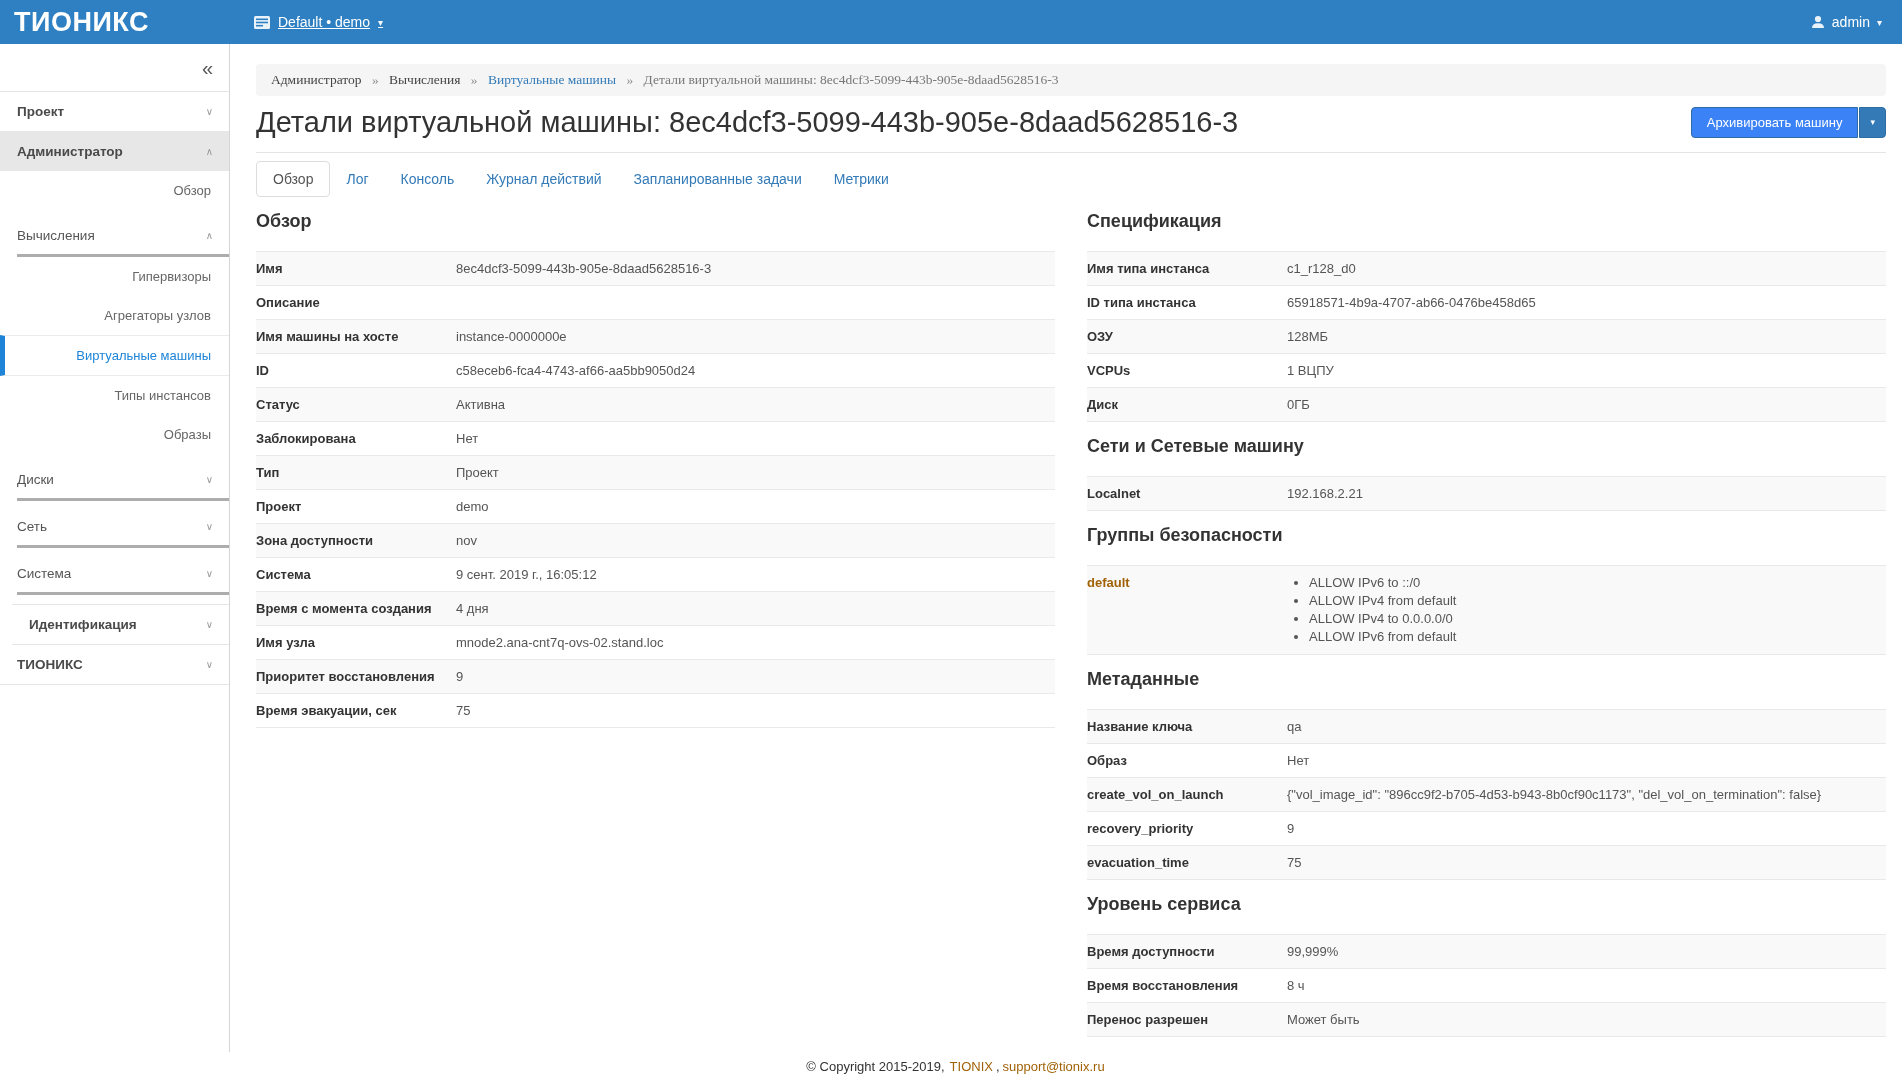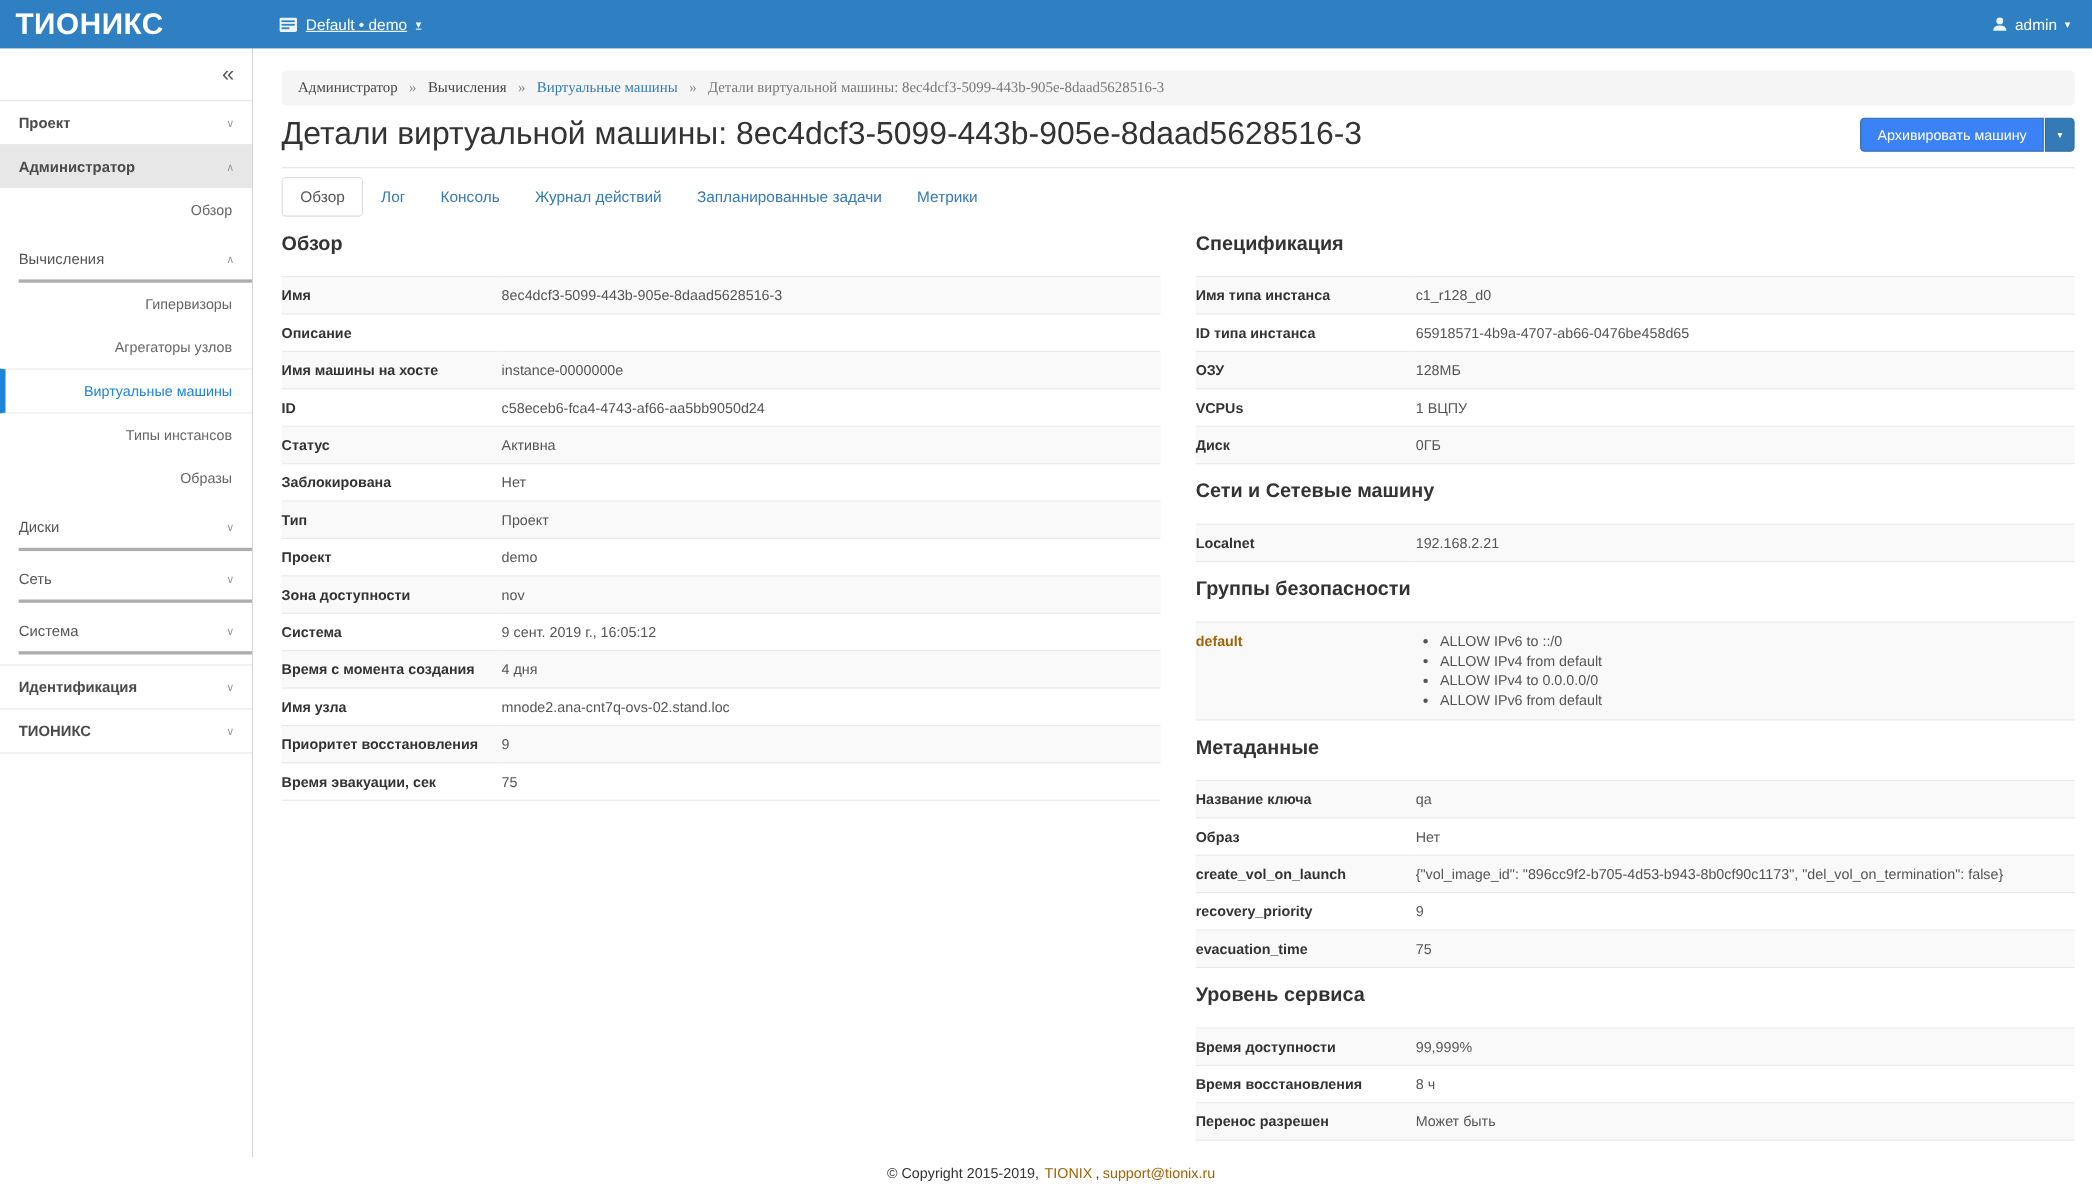--- a/index.html
+++ b/index.html
@@ -18,21 +18,21 @@
   
   .sidebar { position:absolute; top:44px; left:0; bottom:0; width:230px; background:#fff;
     border-right:1px solid #d5d5d5; z-index:10; }
   .sb-collapse { height:48px; display:flex; align-items:center; justify-content:flex-end;
     padding-right:16px; border-bottom:1px solid #e5e5e5; }
   .collapse-glyph { font-size:20px; color:#555; cursor:pointer; line-height:1; }
   .sb-dash { display:flex; align-items:center; justify-content:space-between;
     padding:12px 16px 12px 17px; font-weight:bold; font-size:13.5px; color:#4a4a4a;
     border-bottom:1px solid #e6e6e6; cursor:pointer; }
   .sb-dash-open { background:#e7e7e7; border-bottom:none; }
-  .sb-gap { margin-top:9px; border-top:1px solid #e6e6e6; }
+  .sb-gap { margin-top:9px; border-top:1px solid #e6e6e6;margin-left:12px; }
   .chev { font-size:10px; color:#999; font-weight:normal; }
   .sb-item { display:block; text-align:right; padding:12px 18px; font-size:13px;
     color:#666; text-decoration:none; cursor:pointer; }
   .sb-item-active { color:#1d84d8; border-left:5px solid #1d84d8; padding-left:13px;
     border-top:1px solid #ececec; border-bottom:1px solid #ececec; }
   .sb-group { position:relative; display:flex; align-items:center; justify-content:space-between;
     margin-top:6px; padding:12px 16px 14px 17px; font-size:13.5px; color:#555; cursor:pointer; }
   .sb-group::after { content:""; position:absolute; left:17px; right:0; bottom:0; height:3px; background:#adadad; }
 
   

